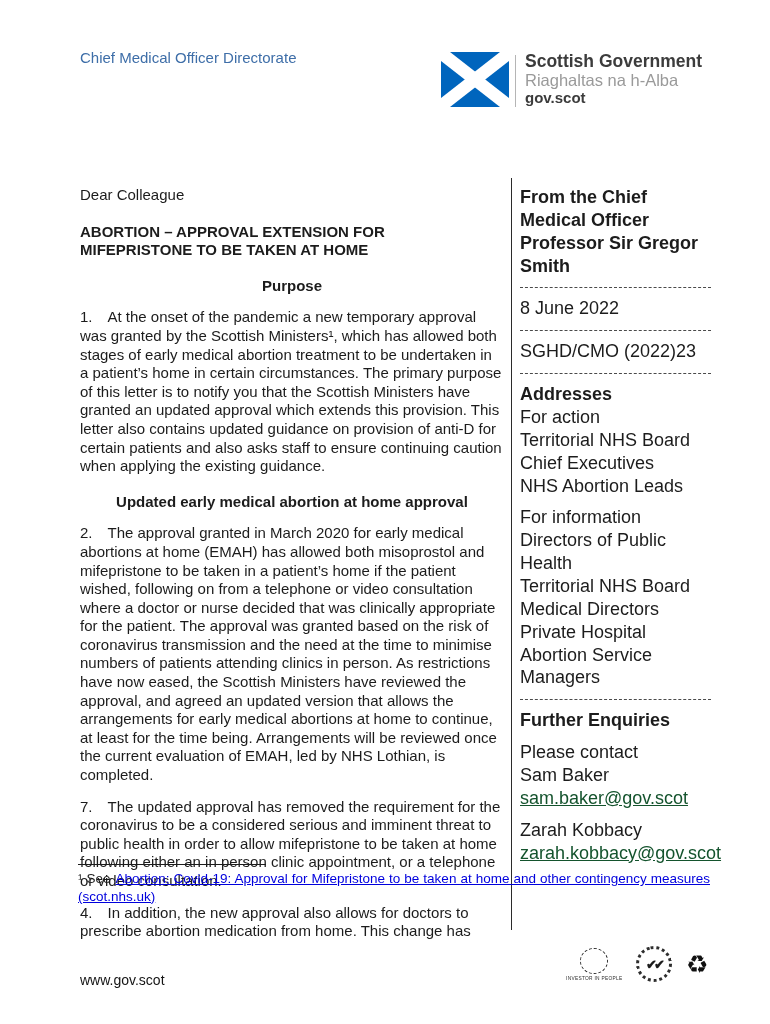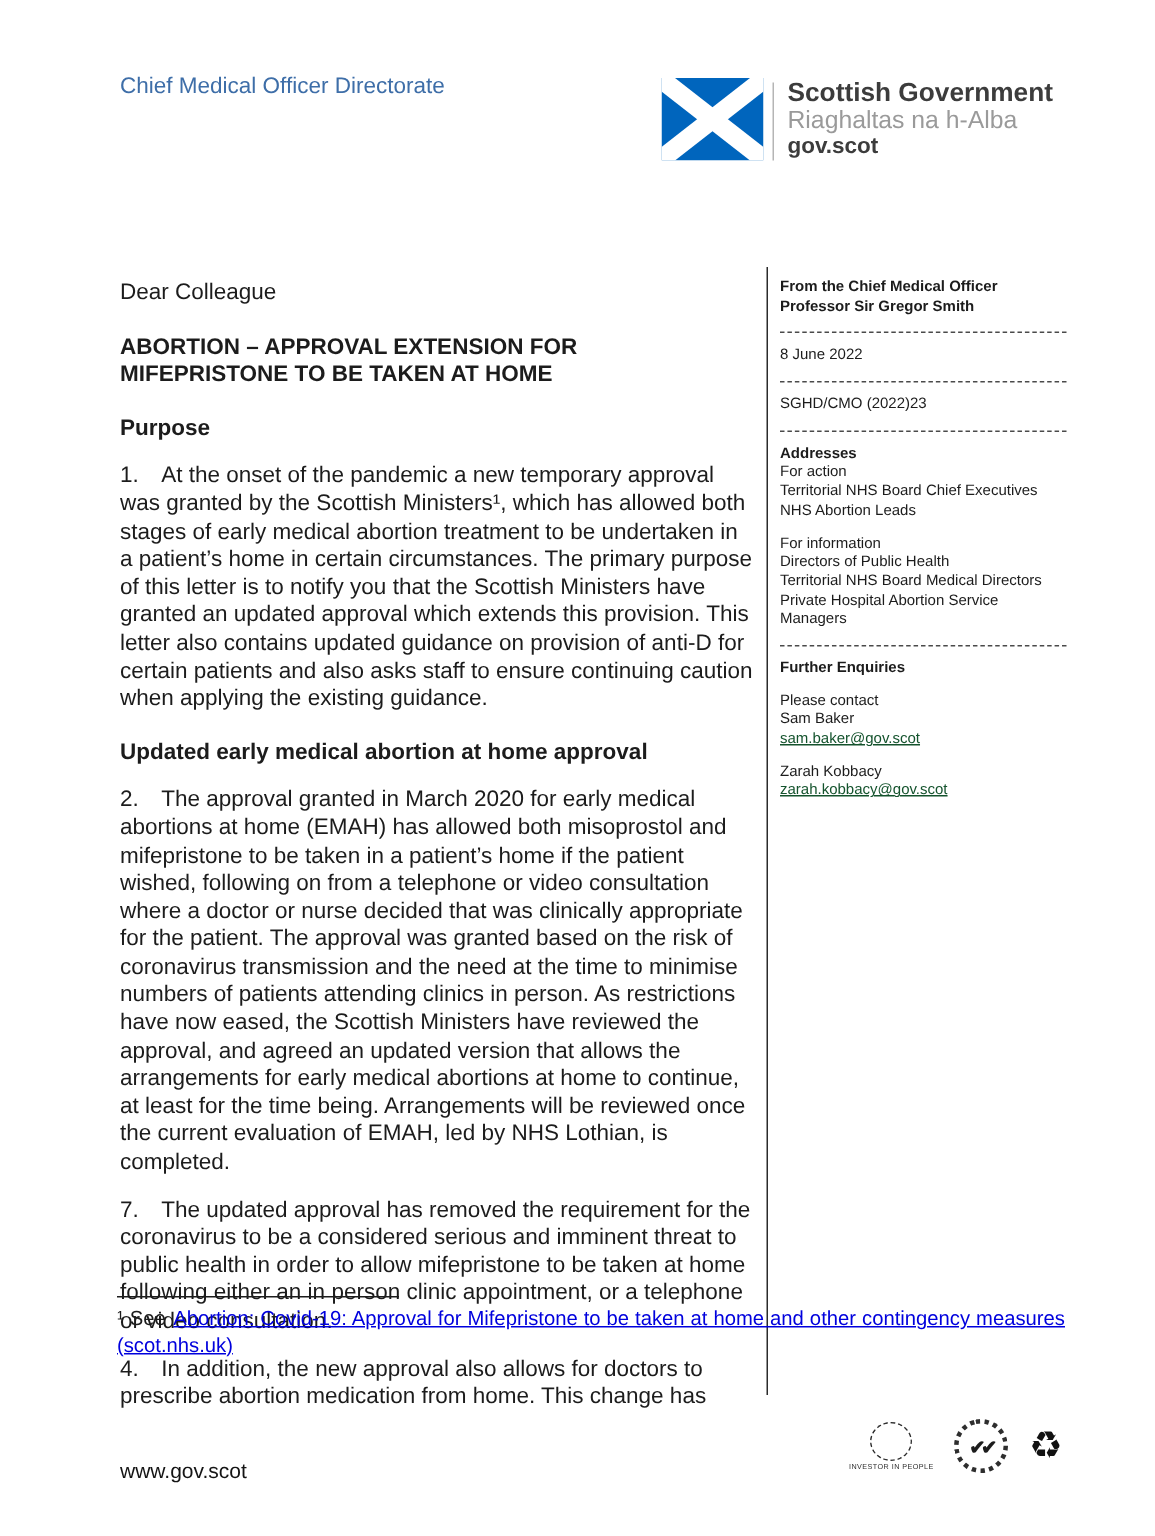--- a/index.html
+++ b/index.html
@@ -17,28 +17,28 @@
   .logo-divider { width:1px; height:52px; background:#b5b5b5; margin-left:6px; margin-top:1px; }
   .logo-text { margin-left:9px; margin-top:-2px; line-height:1.13; white-space:nowrap; }
   .logo-title { font-size:17.5px; font-weight:bold; color:#3c3c3c; }
   .logo-subtitle { font-size:16.5px; color:#9a9a9a; }
   .logo-domain { font-size:15px; font-weight:bold; color:#3c3c3c; }
 
   
   .main { position:absolute; left:80px; top:186px; width:424px; font-size:15px; line-height:1.24; }
   .salutation { margin:0; }
   .letter-title { font-weight:bold; margin-top:18px; }
-  .section-heading { font-weight:bold; margin-top:17px; }
+  .section-heading { font-weight:bold; margin-top:17px;text-align:center; }
   .para { margin:13px 0 0 0; }
 
   
   .col-divider { position:absolute; left:511px; top:178px; width:1px; height:752px; background:#2b2b2b; }
 
   
-  .sidebar { position:absolute; left:520px; top:186px; width:191px; font-size:10px; line-height:1.27; }
+  .sidebar { position:absolute; left:520px; top:186px; width:191px; font-size:18px; line-height:1.27; }
   .sb-bold { font-weight:bold; }
   .sb-sep { border:none; border-top:1px dashed #4a4a4a; margin:10px 0 9px 0; height:0; }
   .sb-underline { }
   .sb-gap { height:9px; }
   .sb-link { color:#14532d; text-decoration:underline; }
 
   
   .footnote { position:absolute; left:78px; top:864px; width:632px; font-size:13.5px; line-height:1.3; }
   .fn-rule { width:188px; border:none; border-top:1.5px solid #1c1c1c; margin:0 0 5px 0; }
   .fn-text { text-align:justify; margin:0; }

